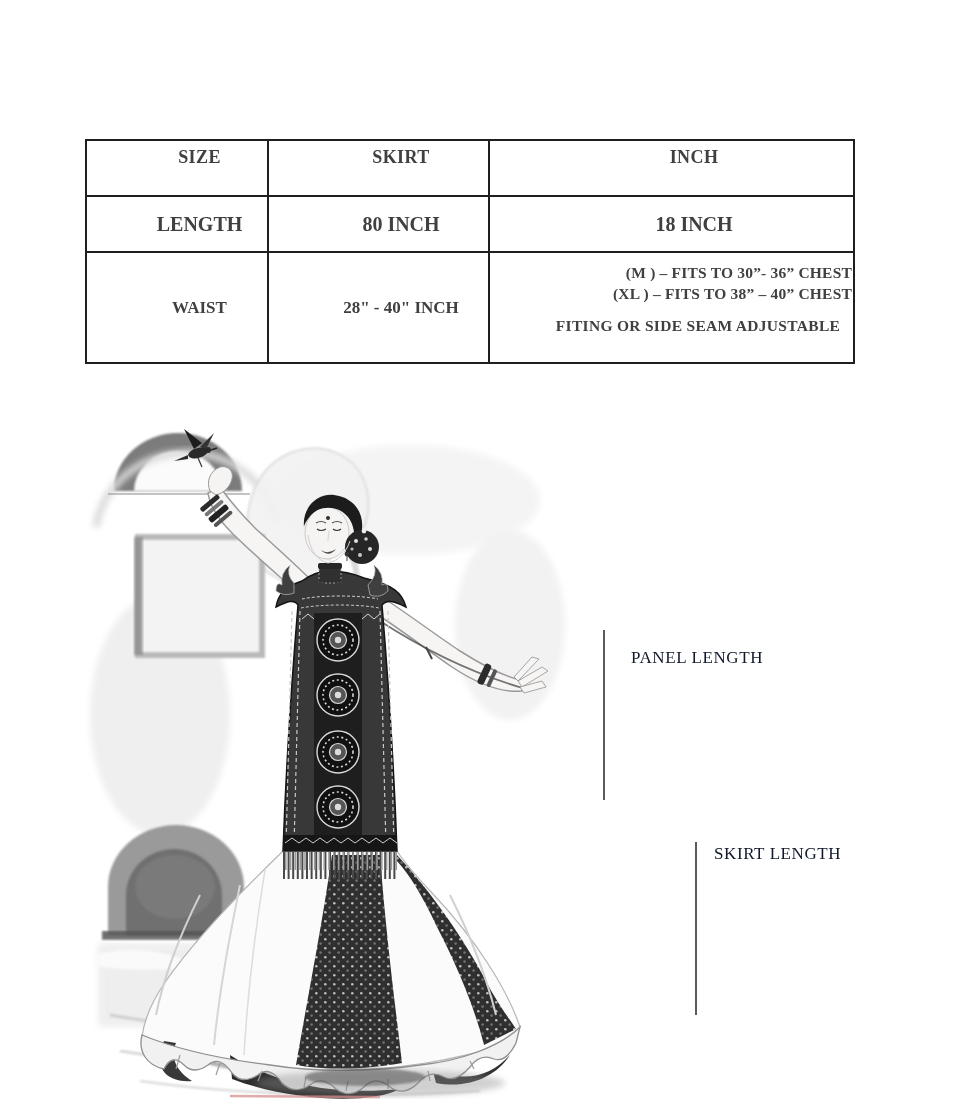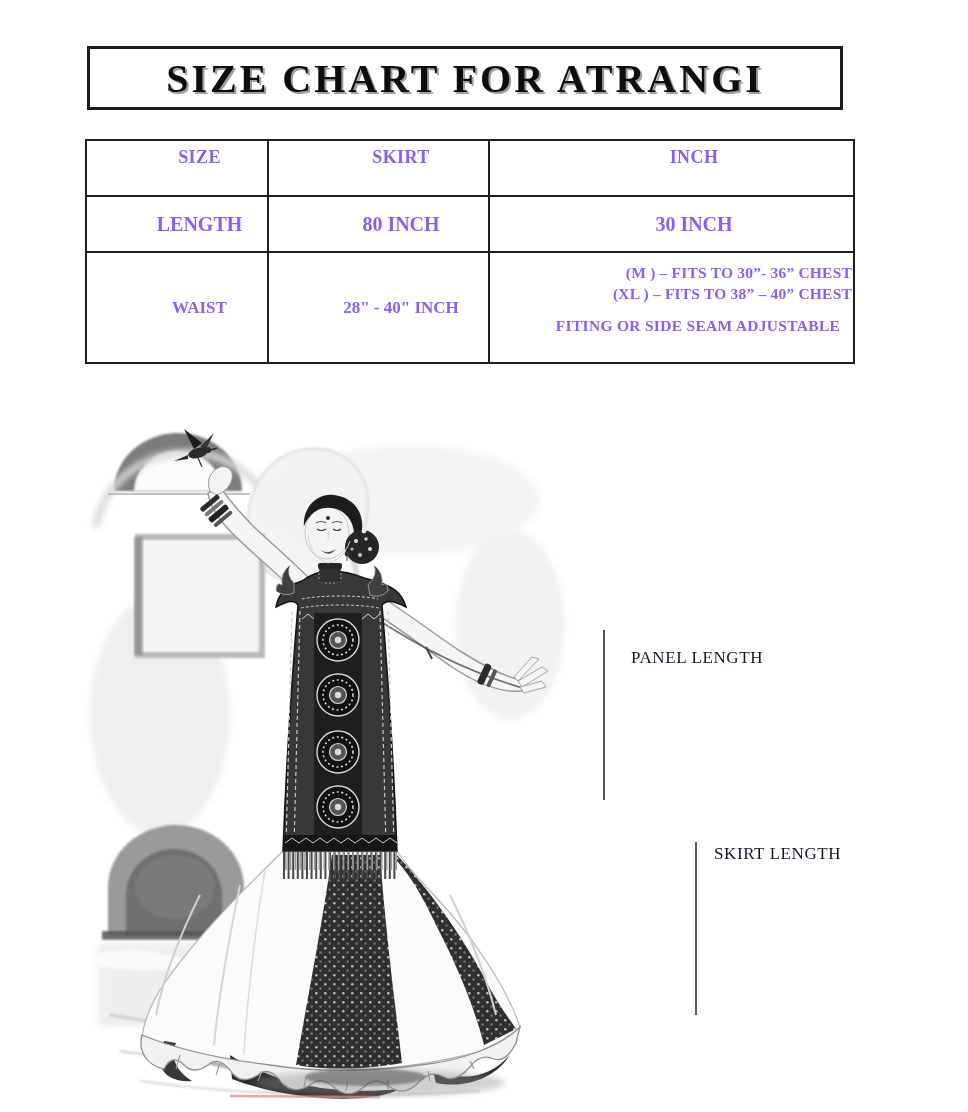--- a/index.html
+++ b/index.html
@@ -10,21 +10,21 @@
   .title-box{position:absolute;left:87px;top:46px;width:750px;height:58px;
              border:3px solid #1c1c1c;display:flex;align-items:center;justify-content:center;}
   .title-text{font-size:40px;font-weight:bold;letter-spacing:3px;margin:0;
               color:#0d0d0d;text-shadow:2px 2px 0 #9e9e9e, -1px -1px 0 #ffffff;
               font-family:"Liberation Serif", serif;white-space:nowrap;}
 
   
   .size-table{position:absolute;left:85px;top:139px;width:768px;border-collapse:collapse;
               table-layout:fixed;}
   .size-table th,.size-table td{border:2px solid #1f1f1f;text-align:center;
-              font-family:"Liberation Serif", serif;color:#8b5cf6;padding-left:46px;}
+              font-family:"Liberation Serif", serif;color:#404040;padding-left:46px;}
   .size-table th{height:47px;vertical-align:top;padding-top:6px;font-size:18px;font-weight:bold;letter-spacing:.4px;}
   .row-length td{height:52px;vertical-align:middle;font-size:20px;font-weight:bold;}
   .row-waist td{height:99px;vertical-align:middle;font-size:17px;font-weight:bold;}
   .panel-cell{vertical-align:top !important;padding-top:9px;}
   .panel-cell .fit-line{font-size:15.5px;font-weight:bold;line-height:21px;letter-spacing:.2px;text-align:right;}
   .panel-cell .gap{height:13px;}
   .panel-cell .note-line{font-size:15.5px;font-weight:bold;letter-spacing:.3px;margin-left:8px;}
 
   
   .illustration{position:absolute;left:80px;top:415px;width:500px;height:690px;}
@@ -36,42 +36,39 @@
   .measure-label{position:absolute;font-size:17px;letter-spacing:.6px;color:#0f172a;
                  font-family:"Liberation Serif", serif;white-space:nowrap;}
   .label-panel{left:631px;top:648px;}
   .label-skirt{left:714px;top:844px;}
 </style>
 </head>
 <body>
 
 <div class="page">
 
-  <div class="title-box">
-    <h1 class="title-text">SIZE CHART FOR ATRANGI</h1>
-  </div>
 
   <table class="size-table">
     <colgroup>
       <col style="width:182px">
         <col style="width:221px">
         <col style="width:365px">
     </colgroup>
     <thead>
       <tr>
         <th>SIZE</th>
         <th>SKIRT</th>
         <th>INCH</th>
       </tr>
     </thead>
     <tbody>
       <tr class="row-length">
         <td>LENGTH</td>
         <td>80 INCH</td>
-        <td>30 INCH</td>
+        <td>18 INCH</td>
       </tr>
       <tr class="row-waist">
         <td>WAIST</td>
         <td>28" - 40" INCH</td>
         <td class="panel-cell">
           <div class="fit-line">(M ) – FITS TO 30”- 36” CHEST</div>
           <div class="fit-line">(XL ) – FITS TO 38” – 40” CHEST</div>
           <div class="gap"></div>
           <div class="note-line">FITING OR SIDE SEAM ADJUSTABLE</div>
         </td>

